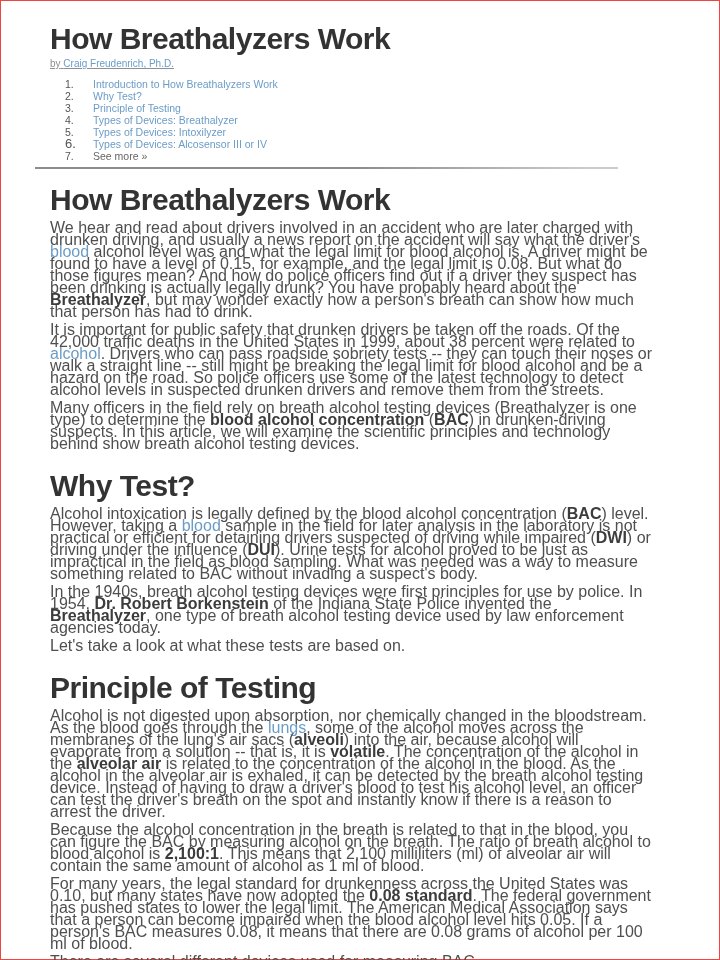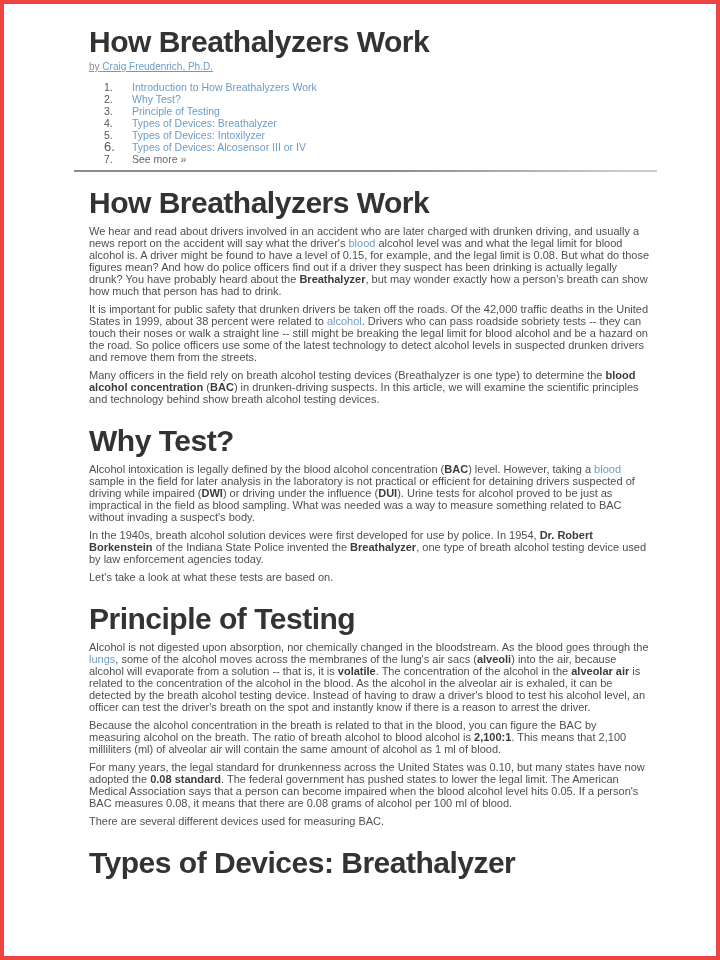--- a/index.html
+++ b/index.html
@@ -5,23 +5,23 @@
   html,body{margin:0;padding:0;}
   body{
     width:720px;height:960px;
     background:#ffffff;
     font-family:"Liberation Sans","DejaVu Sans",sans-serif;
     overflow:hidden;
   }
   .page{
     box-sizing:border-box;
     width:720px;height:960px;
-    border:4px solid #ef4444;
+    border:1px solid #ef4444;
     background:#ffffff;
-    padding:22px 66px 0 85px;
+    padding:22px 66px 0 49px;
   }
   .h1{
     font-size:30px;line-height:32px;font-weight:bold;color:#333333;
     letter-spacing:-0.5px;margin:0 0 3px 0;
   }
   .byline{
     font-size:10px;line-height:12px;color:#8f8f8f;margin:0 0 8px 0;text-decoration:underline;
   }
   .byline .author{color:#6b9cc7;text-decoration:none;cursor:pointer;}
   .toc-heading{
@@ -39,21 +39,21 @@
   .divider{
     height:2px;width:583px;margin:5px 0 0 -15px;
     background:linear-gradient(to right,#8c8c8c 55%,#cccccc 95%);
   }
   .section h2{
     font-size:30px;line-height:31px;font-weight:bold;color:#333333;
     letter-spacing:-0.5px;margin:20px 0 7px 0;
   }
   .section:first-of-type h2{margin-top:15px;}
   .section p{
-    font-size:11px;line-height:12px;color:#4f4f4f;
+    font-size:16px;line-height:12px;color:#4f4f4f;
     margin:6px 0 6px 0;
   }
   .seg-b{font-weight:bold;color:#3c3c3c;}
   .seg-a{color:#6b9cc7;cursor:pointer;}
 </style>
 </head>
 <body>
 
 <div class="page">
 
@@ -101,21 +101,21 @@
   <div>
       <div class="section">
         <h2>How Breathalyzers Work</h2>
         <p><span>We hear and read about drivers involved in an accident who are later charged with drunken driving, and usually a news report on the accident will say what the driver's </span><span class="seg-a">blood</span><span> alcohol level was and what the legal limit for blood alcohol is. A driver might be found to have a level of 0.15, for example, and the legal limit is 0.08. But what do those figures mean? And how do police officers find out if a driver they suspect has been drinking is actually legally drunk? You have probably heard about the </span><span class="seg-b">Breathalyzer</span><span>, but may wonder exactly how a person's breath can show how much that person has had to drink.</span></p>
         <p><span>It is important for public safety that drunken drivers be taken off the roads. Of the 42,000 traffic deaths in the United States in 1999, about 38 percent were related to </span><span class="seg-a">alcohol</span><span>. Drivers who can pass roadside sobriety tests -- they can touch their noses or walk a straight line -- still might be breaking the legal limit for blood alcohol and be a hazard on the road. So police officers use some of the latest technology to detect alcohol levels in suspected drunken drivers and remove them from the streets.</span></p>
         <p><span>Many officers in the field rely on breath alcohol testing devices (Breathalyzer is one type) to determine the </span><span class="seg-b">blood alcohol concentration</span><span> (</span><span class="seg-b">BAC</span><span>) in drunken-driving suspects. In this article, we will examine the scientific principles and technology behind show breath alcohol testing devices.</span></p>
       </div>
       <div class="section">
         <h2>Why Test?</h2>
         <p><span>Alcohol intoxication is legally defined by the blood alcohol concentration (</span><span class="seg-b">BAC</span><span>) level. However, taking a </span><span class="seg-a">blood</span><span> sample in the field for later analysis in the laboratory is not practical or efficient for detaining drivers suspected of driving while impaired (</span><span class="seg-b">DWI</span><span>) or driving under the influence (</span><span class="seg-b">DUI</span><span>). Urine tests for alcohol proved to be just as impractical in the field as blood sampling. What was needed was a way to measure something related to BAC without invading a suspect's body.</span></p>
-        <p><span>In the 1940s, breath alcohol solution devices were first developed for use by police. In 1954, </span><span class="seg-b">Dr. Robert Borkenstein</span><span> of the Indiana State Police invented the </span><span class="seg-b">Breathalyzer</span><span>, one type of breath alcohol testing device used by law enforcement agencies today.</span></p>
+        <p><span>In the 1940s, breath alcohol testing devices were first principles for use by police. In 1954, </span><span class="seg-b">Dr. Robert Borkenstein</span><span> of the Indiana State Police invented the </span><span class="seg-b">Breathalyzer</span><span>, one type of breath alcohol testing device used by law enforcement agencies today.</span></p>
         <p><span>Let's take a look at what these tests are based on.</span></p>
       </div>
       <div class="section">
         <h2>Principle of Testing</h2>
         <p><span>Alcohol is not digested upon absorption, nor chemically changed in the bloodstream. As the blood goes through the </span><span class="seg-a">lungs</span><span>, some of the alcohol moves across the membranes of the lung's air sacs (</span><span class="seg-b">alveoli</span><span>) into the air, because alcohol will evaporate from a solution -- that is, it is </span><span class="seg-b">volatile</span><span>. The concentration of the alcohol in the </span><span class="seg-b">alveolar air</span><span> is related to the concentration of the alcohol in the blood. As the alcohol in the alveolar air is exhaled, it can be detected by the breath alcohol testing device. Instead of having to draw a driver's blood to test his alcohol level, an officer can test the driver's breath on the spot and instantly know if there is a reason to arrest the driver.</span></p>
         <p><span>Because the alcohol concentration in the breath is related to that in the blood, you can figure the BAC by measuring alcohol on the breath. The ratio of breath alcohol to blood alcohol is </span><span class="seg-b">2,100:1</span><span>. This means that 2,100 milliliters (ml) of alveolar air will contain the same amount of alcohol as 1 ml of blood.</span></p>
         <p><span>For many years, the legal standard for drunkenness across the United States was 0.10, but many states have now adopted the </span><span class="seg-b">0.08 standard</span><span>. The federal government has pushed states to lower the legal limit. The American Medical Association says that a person can become impaired when the blood alcohol level hits 0.05. If a person's BAC measures 0.08, it means that there are 0.08 grams of alcohol per 100 ml of blood.</span></p>
         <p><span>There are several different devices used for measuring BAC.</span></p>
       </div>
       <div class="section">

